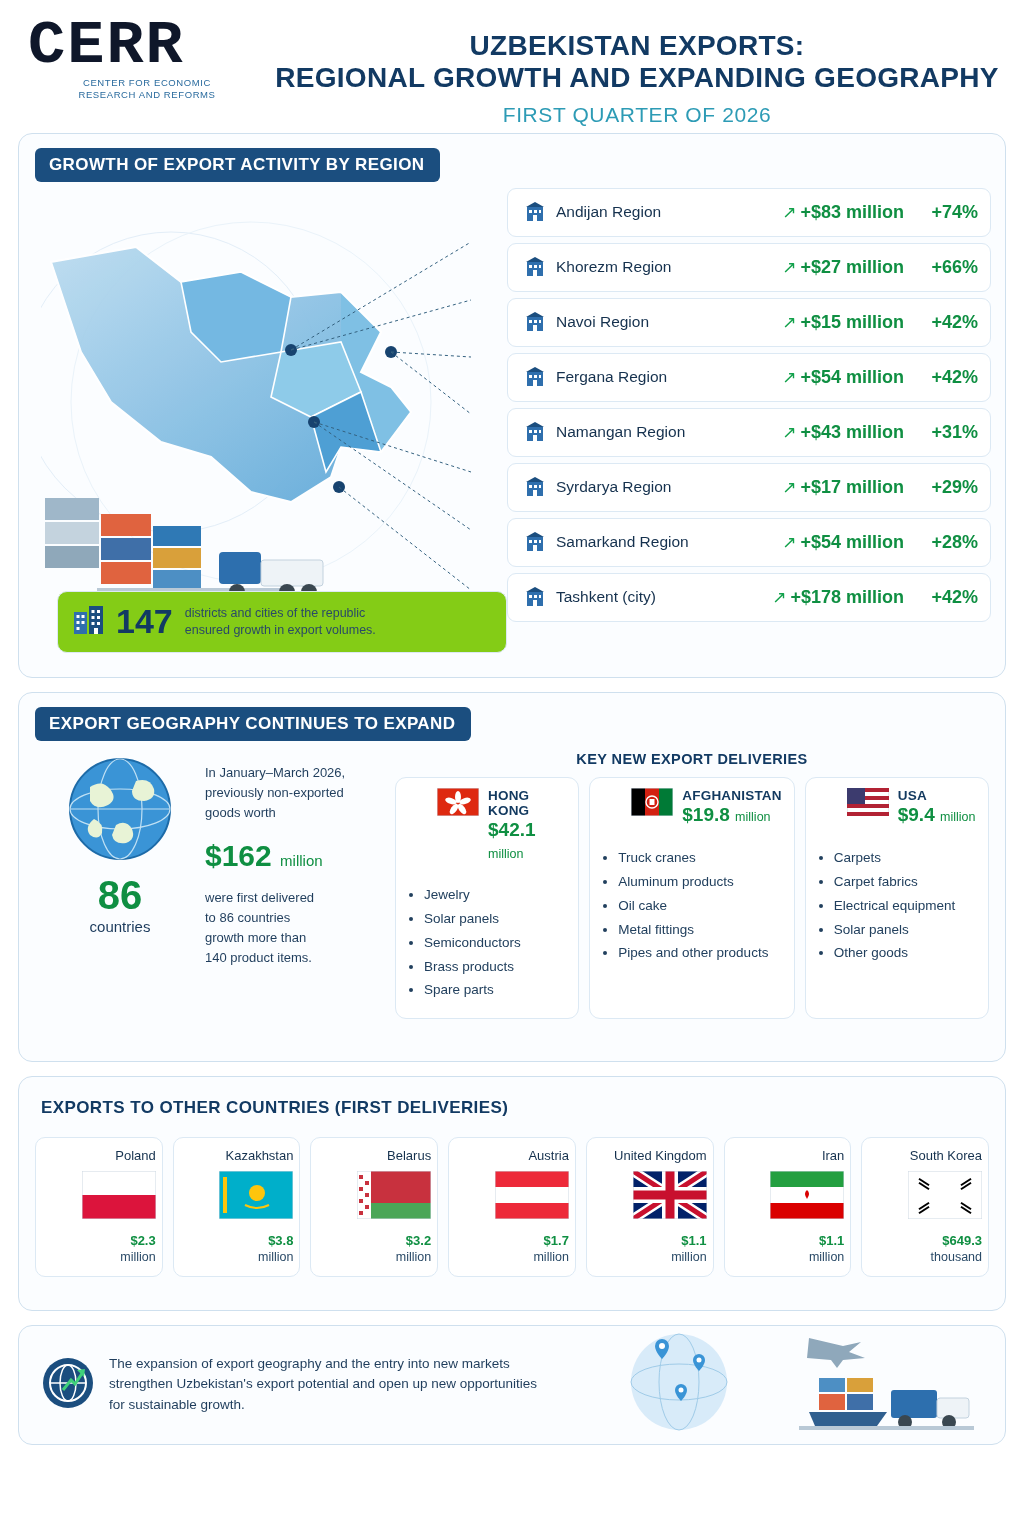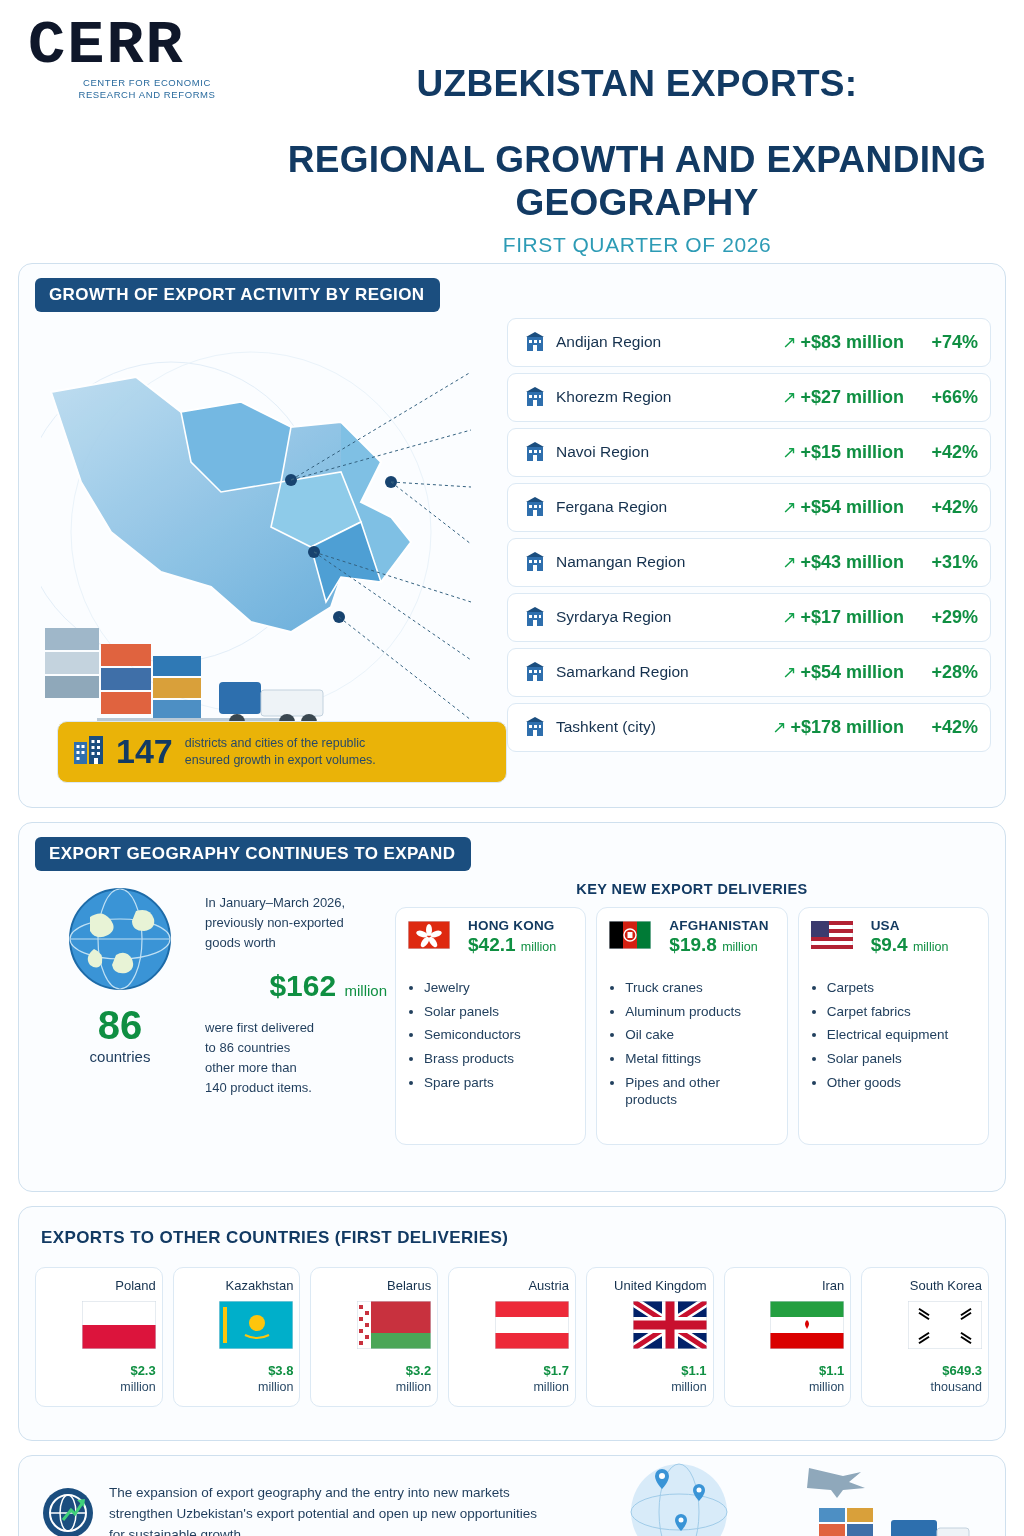--- a/index.html
+++ b/index.html
@@ -21,22 +21,22 @@
     font-size: 62px; font-weight: bold; letter-spacing: 2px;
     color: #0f172a; line-height: 0.85; margin-left: 6px;
   }
   .logo-sub {
     font-family: Liberation Sans, sans-serif;
     font-size: 9.5px; letter-spacing: 0.6px; color: #2a6b9e;
     text-align: center; margin-top: 4px; line-height: 1.25;
   }
   .titles { flex: 1; text-align: center; padding-top: 14px; }
   .title-main {
-    font-size: 37px; font-weight: bold; color: #123a63;
-    letter-spacing: 0.3px; line-height: 1.16; margin-top: 33px;
+    font-size: 28px; font-weight: bold; color: #123a63;
+    letter-spacing: 0.3px; line-height: 1.16;
   }
   .title-sub {
     font-size: 21px; font-weight: normal; color: #2d9bb5;
     letter-spacing: 0.6px; margin-top: 8px;
   }
 
   
   .panel {
     margin: 0 18px 14px 18px;
     border: 1px solid #cfe0ee;
@@ -74,43 +74,43 @@
   }
   .region-icon { width: 30px; flex: 0 0 30px; display: flex; align-items: center; justify-content: center; }
   .region-name { flex: 1; font-size: 15.5px; color: #15314e; padding-left: 6px; }
   .region-arrow { color: #12a14b; font-size: 17px; margin-right: 4px; }
   .region-value { font-size: 18px; font-weight: bold; color: #0f8f42; white-space: nowrap; }
   .region-pct { width: 74px; text-align: right; font-size: 18px; font-weight: bold; color: #0f8f42; }
 
   .districts-box {
     position: absolute; left: 38px; bottom: 24px;
     width: 450px; height: 62px;
-    background: #eab308; border: 1px solid #dce9f4; border-radius: 10px;
+    background: #84cc16; border: 1px solid #dce9f4; border-radius: 10px;
     display: flex; align-items: center; padding: 0 14px;
   }
   .districts-num { font-size: 34px; font-weight: bold; color: #123a63; margin: 0 12px 0 10px; }
   .districts-text { font-size: 12.5px; color: #2a4a67; line-height: 1.35; }
 
   
   .sec2 { height: 370px; }
   .sec2-body { display: flex; padding: 8px 16px 0 16px; }
   .globe-col { width: 170px; text-align: center; padding-top: 4px; }
   .countries-num { font-size: 40px; font-weight: bold; color: #0f8f42; margin-top: 4px; }
   .countries-label { font-size: 15px; color: #1b3a5c; }
   .intro-col { width: 190px; font-size: 13px; line-height: 1.55; color: #1f3d5c; padding: 14px 8px 0 0; }
-  .big-money { font-size: 30px; font-weight: bold; color: #0f8f42; margin: 10px 0 8px 0; text-align: right; }
+  .big-money { font-size: 30px; font-weight: bold; color: #0f8f42; margin: 10px 0 8px 0; }
   .big-money .unit { font-size: 15px; font-weight: normal; }
   .deliv-col { flex: 1; }
   .deliv-title { text-align: center; font-size: 14.5px; font-weight: bold; color: #123a63; letter-spacing: 0.4px; margin: 2px 0 10px 0; }
   .deliv-cards { display: flex; gap: 10px; }
   .deliv-card {
     flex: 1; background: #ffffff; border: 1px solid #dce9f4; border-radius: 11px;
     padding: 10px 12px 12px 12px; min-height: 238px;
   }
-  .deliv-head { display: flex; align-items: center; gap: 18px; }
+  .deliv-head { display: flex; align-items: flex-start; gap: 9px; margin-left: 29px; }
   .deliv-country { font-size: 13.5px; font-weight: bold; color: #12395f; letter-spacing: 0.2px; }
   .deliv-amount { font-size: 19px; font-weight: bold; color: #0f8f42; margin-top: 1px; }
   .deliv-amount .unit { font-size: 12.5px; font-weight: normal; color: #0f8f42; }
   .deliv-list { margin: 24px 0 0 0; padding-left: 16px; }
   .deliv-list li { font-size: 13.5px; color: #22405e; margin-bottom: 7px; line-height: 1.25; }
 
   
   .sec3 { height: 235px; }
   .sec3-grid { display: flex; gap: 10px; padding: 12px 16px 0 16px; }
   .country-card {
@@ -397,21 +397,21 @@
     <div class="intro-col">
       <div>In January–March 2026,</div>
       <div>previously non-exported</div>
       <div>goods worth</div>
       <div class="big-money">
         <span>$162</span>
         <span class="unit">million</span>
       </div>
       <div>were first delivered</div>
       <div>to 86 countries</div>
-      <div>other more than</div>
+      <div>growth more than</div>
       <div>140 product items.</div>
     </div>
 
     <div class="deliv-col">
       <div class="deliv-title">KEY NEW EXPORT DELIVERIES</div>
       <div class="deliv-cards">
 
         <div class="deliv-card">
           <div class="deliv-head">
             <span>

